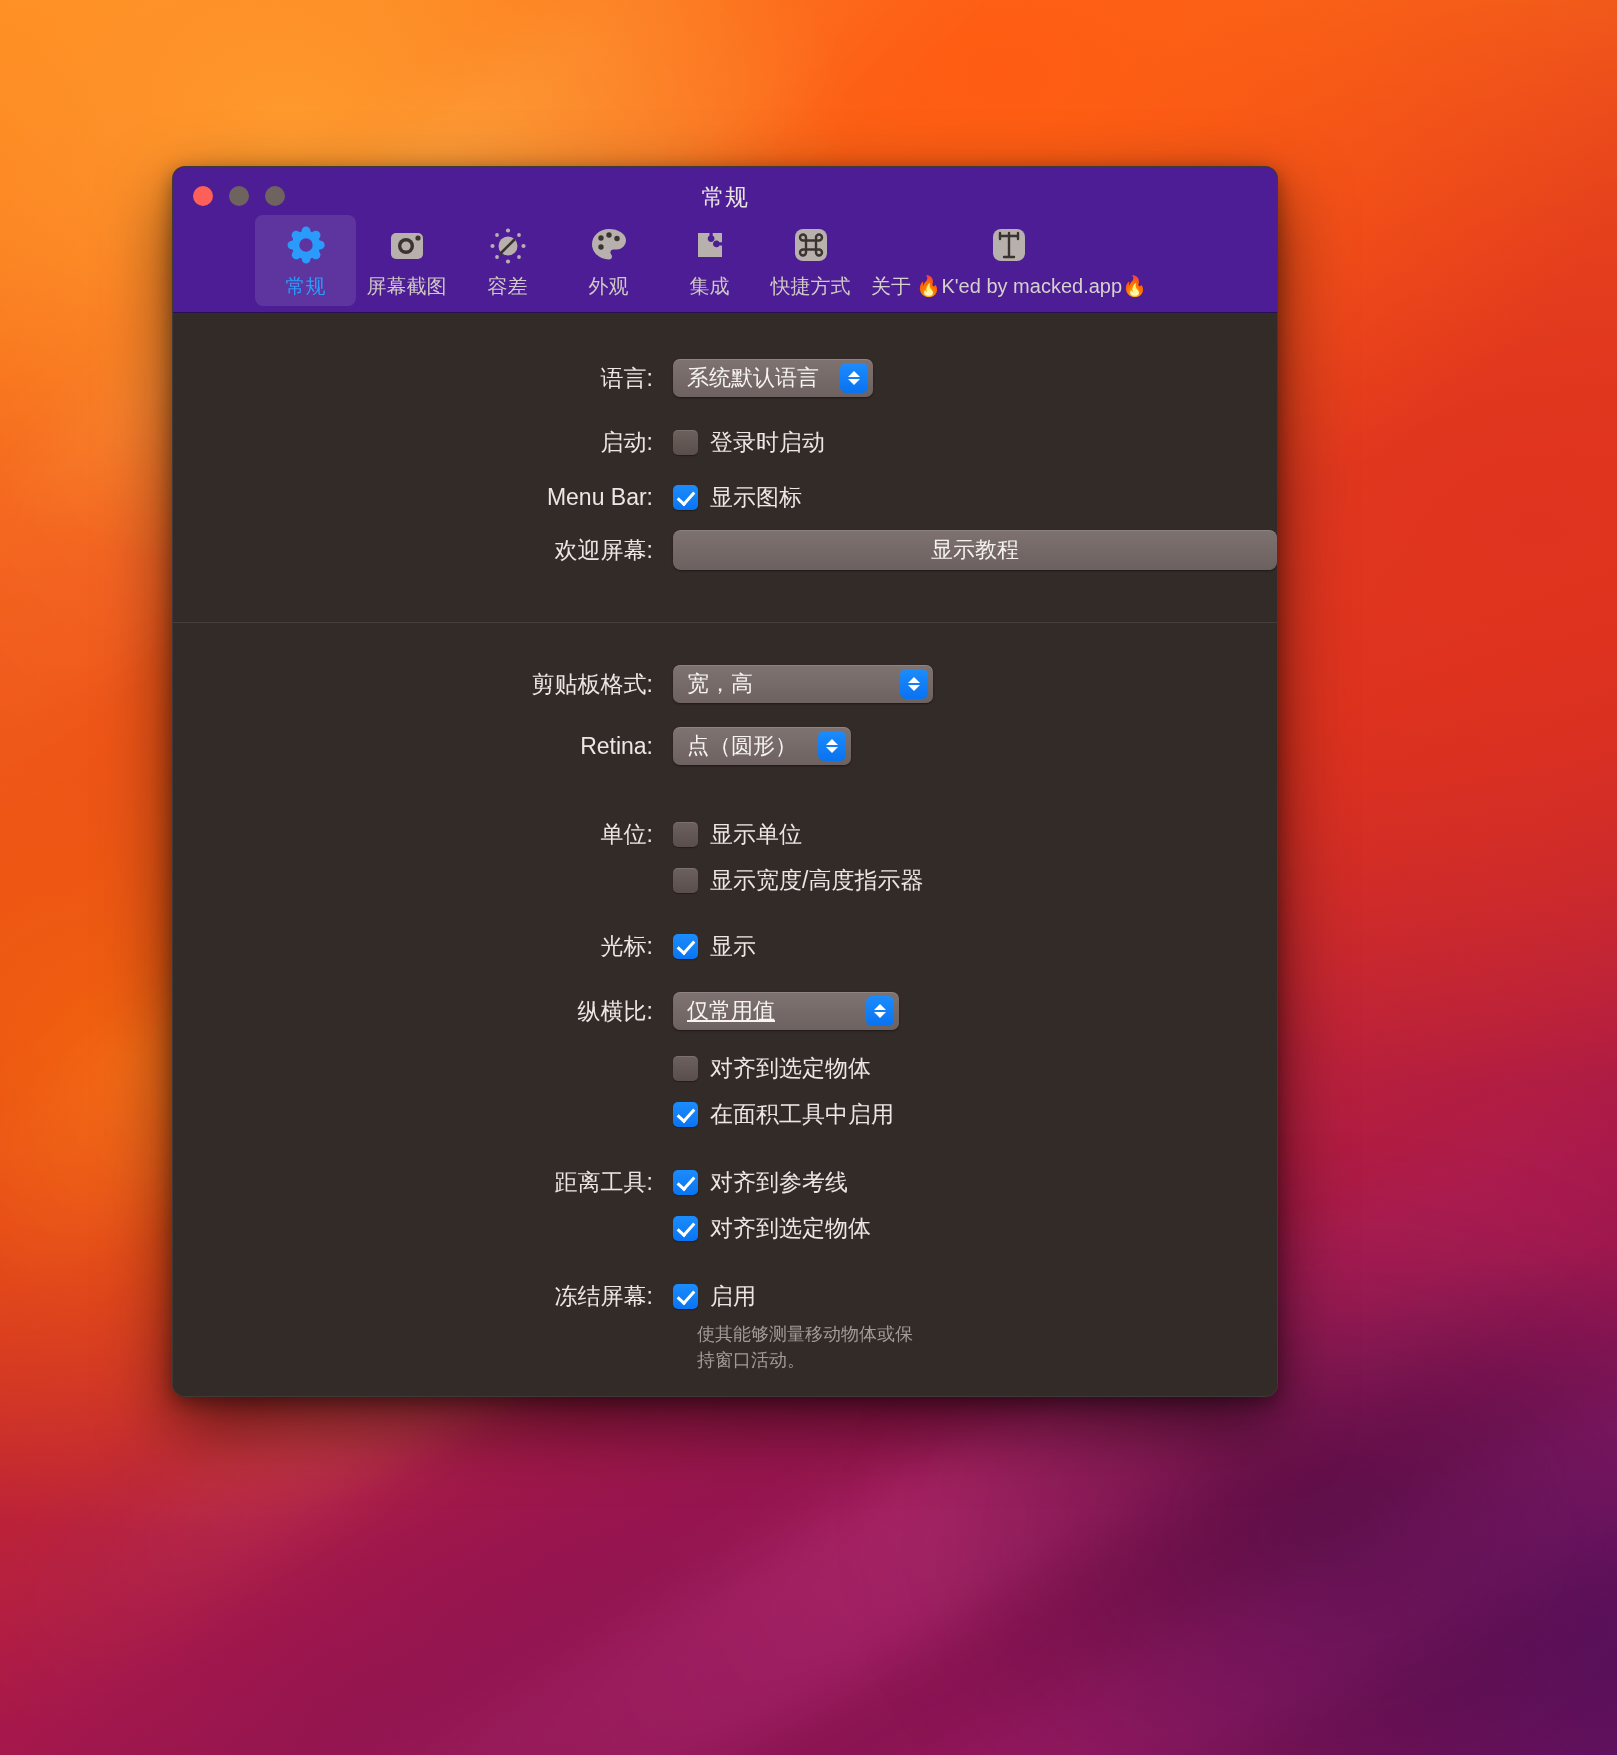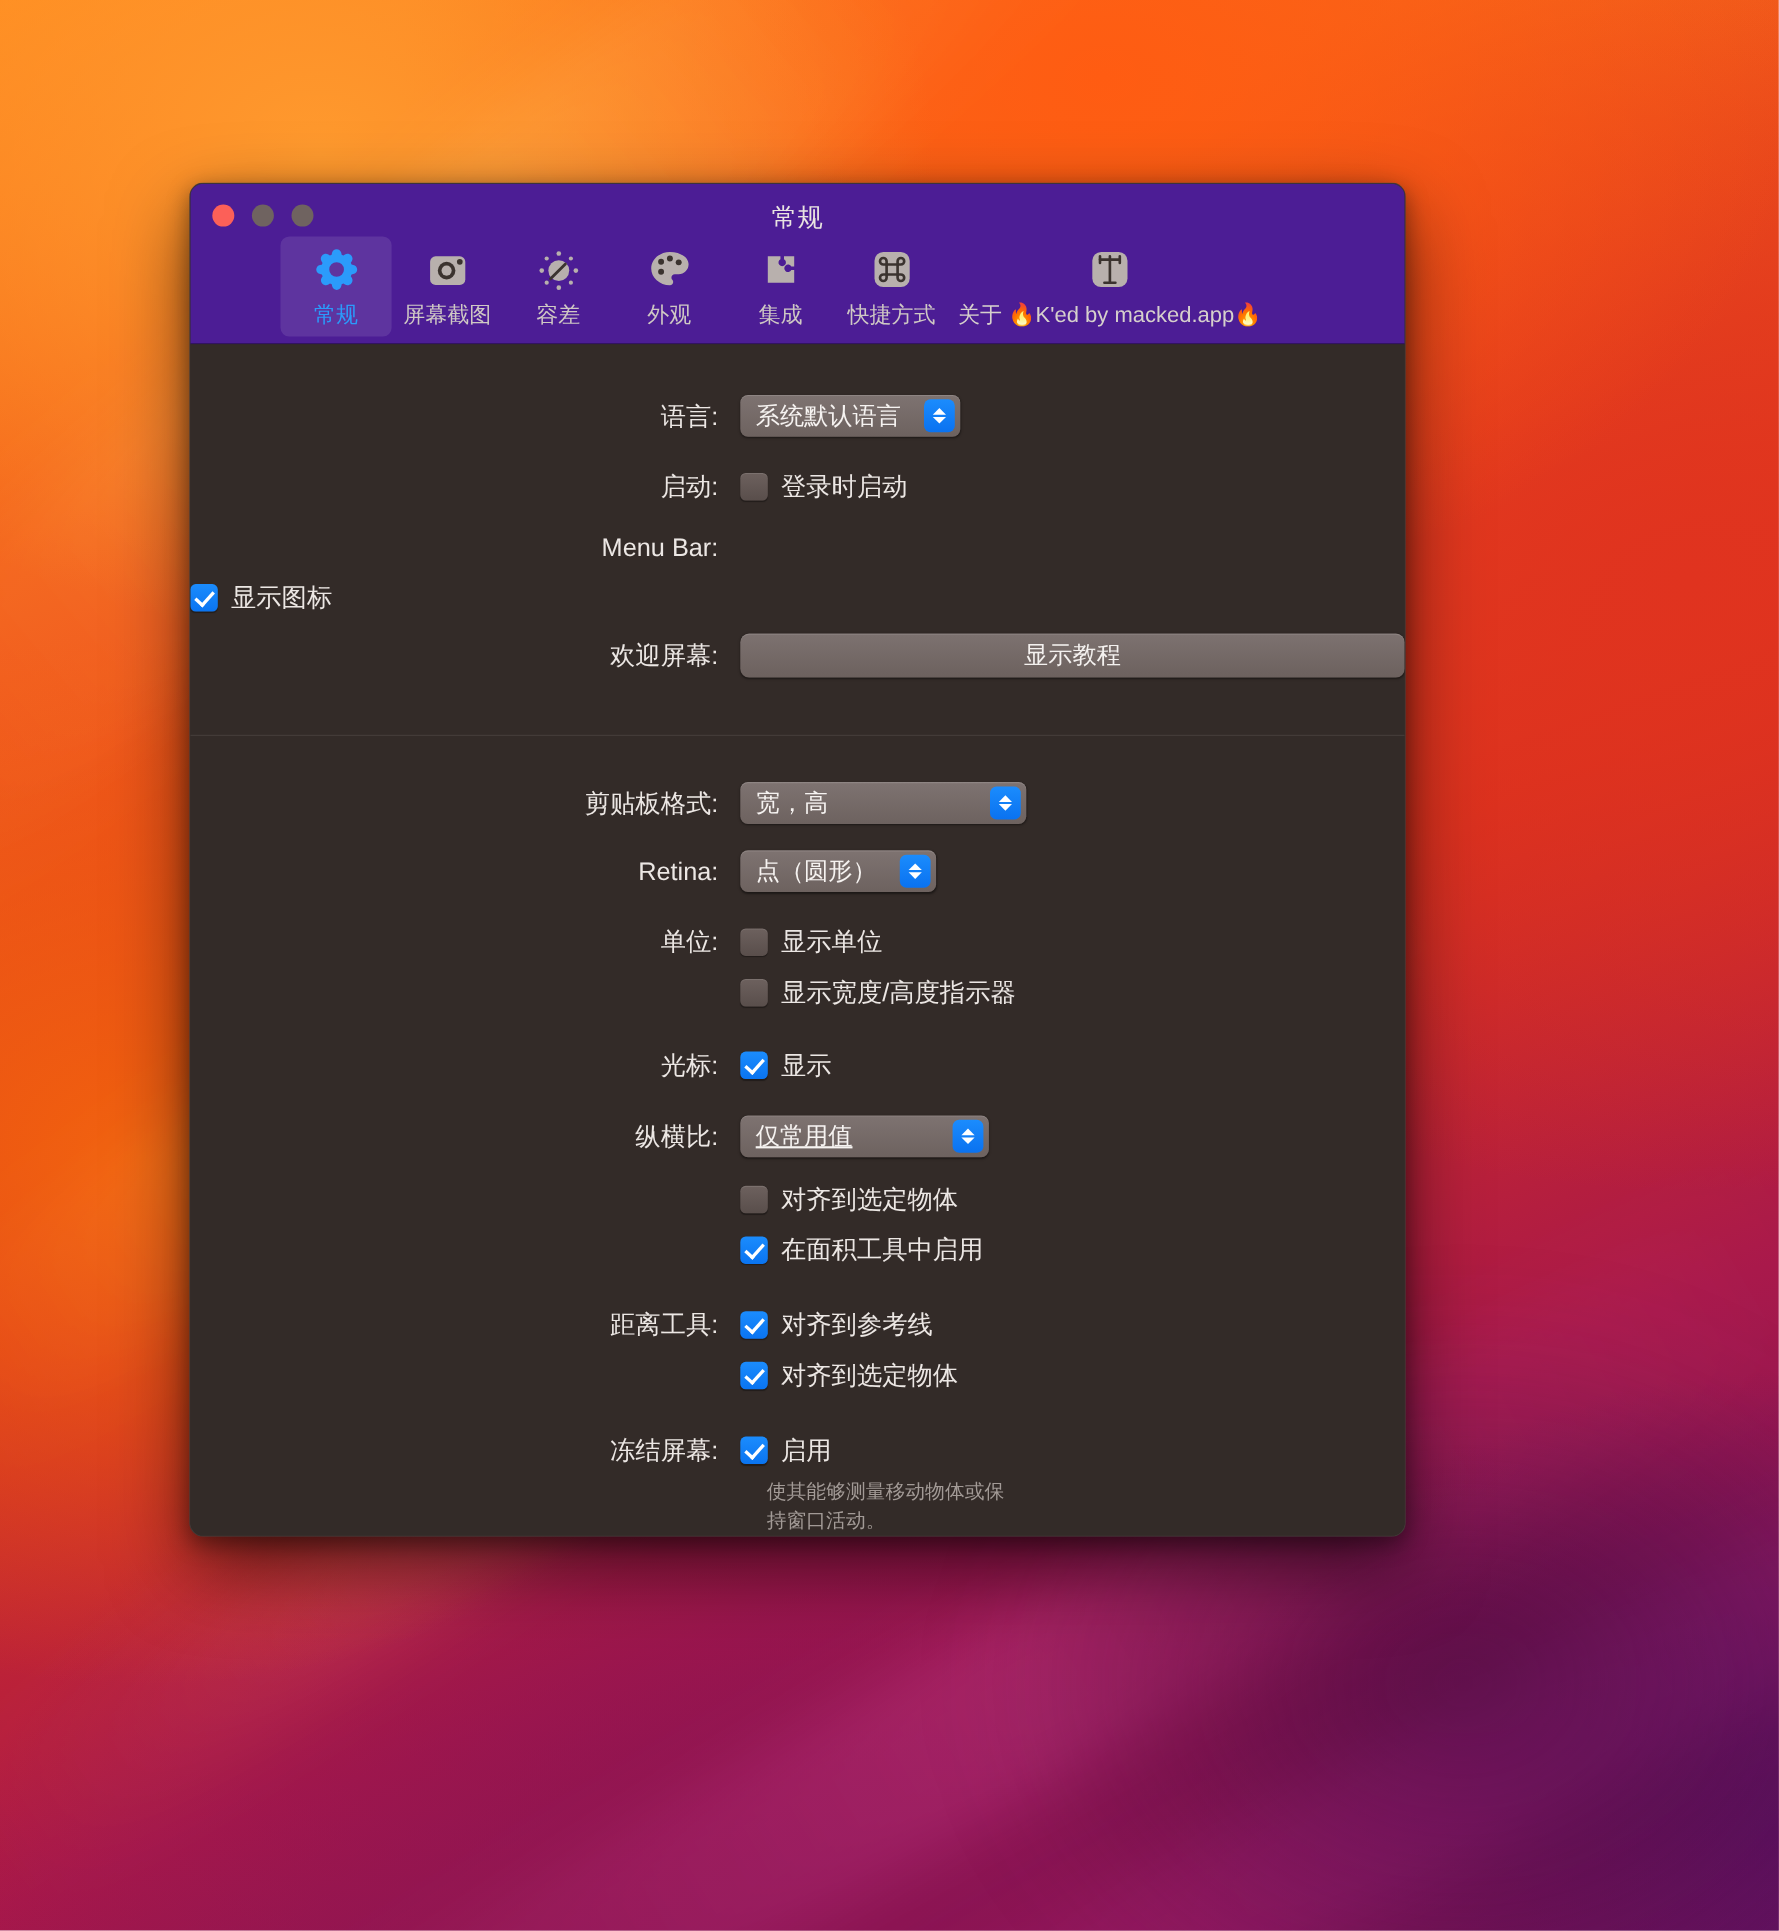--- a/index.html
+++ b/index.html
@@ -269,21 +269,21 @@
       <div class="row" style="margin-bottom:9px;">
         <div class="row-label" style="line-height:46px;">启动:</div>
         <div class="row-ctl">
           <div class="cbrow">
             <span class="cb off"></span>
             <span class="cb-label">登录时启动</span>
           </div>
         </div>
       </div>
 
-      <div class="row" style="margin-bottom:10px;flex-direction:column;">
+      <div class="row" style="margin-bottom:10px;">
         <div class="row-label" style="line-height:46px;">Menu Bar:</div>
         <div class="row-ctl">
           <div class="cbrow">
             <span class="cb on"></span>
             <span class="cb-label">显示图标</span>
           </div>
         </div>
       </div>
 
       <div class="row" style="margin-bottom:52px;">
@@ -305,21 +305,21 @@
           <div class="popup" style="width:260px;">
             <span class="pv">宽，高</span>
             <span class="chev" style="margin-left:auto;">
                 <span class="up"></span>
                 <span class="dn"></span>
               </span>
           </div>
         </div>
       </div>
 
-      <div class="row" style="margin-bottom:22px;">
+      <div class="row" style="margin-bottom:46px;">
         <div class="row-label" style="line-height:38px;">Retina:</div>
         <div class="row-ctl">
           <div class="popup" style="width:178px;">
             <span class="pv">点（圆形）</span>
             <span class="chev" style="margin-left:auto;">
                 <span class="up"></span>
                 <span class="dn"></span>
               </span>
           </div>
         </div>

